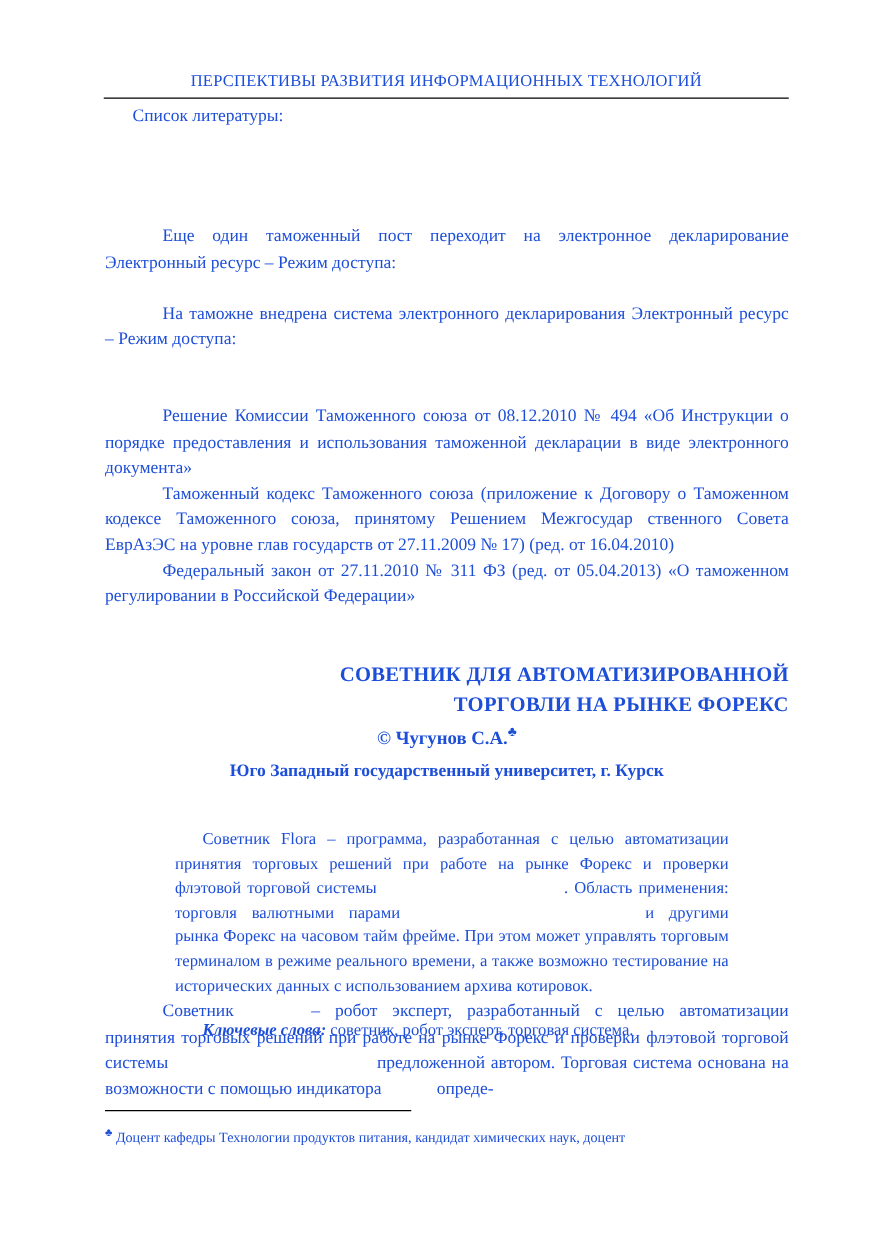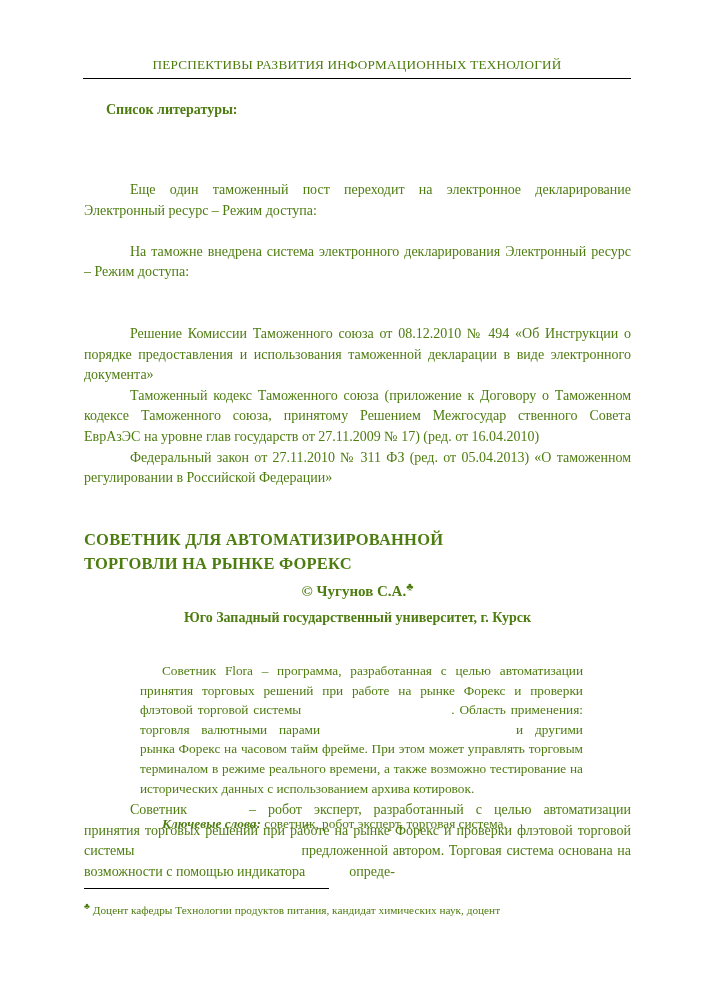--- a/index.html
+++ b/index.html
@@ -7,21 +7,21 @@
     padding: 0;
     background: #ffffff;
   }
   .page {
     position: relative;
     width: 709px;
     height: 1006px;
     background: #ffffff;
     overflow: hidden;
     font-family: "Liberation Serif", "DejaVu Serif", serif;
-    color: #4d7c0f;
+    color: #1d4ed8;
   }
 
   
   .running-head {
     position: absolute;
     left: 84px;
     top: 57px;
     width: 546px;
     text-align: center;
     font-size: 13.2px;
@@ -34,23 +34,23 @@
     top: 78px;
     width: 548px;
     height: 0;
     border-top: 1.4px solid #000;
   }
 
   
   .section-heading {
     position: absolute;
     left: 106px;
-    top: 102px;
-    font-size: 14px;
-    font-weight: bold;
+    top: 86px;
+    font-size: 14px;
+    font-weight: normal;
   }
 
   
   .col {
     position: absolute;
     left: 84px;
     width: 547px;
     font-size: 14px;
     line-height: 20.6px;
     text-align: justify;
@@ -62,21 +62,21 @@
   .refs-loose  { top: 148px; margin-top: 32px; }
   .refs-loose p { margin-bottom: 20.5px; }
   .refs-tight  { top: 324px; }
 
   
   .art-title {
     position: absolute;
     left: 84px;
     top: 528px;
     width: 547px;
-    text-align: left;
+    text-align: right;
     font-size: 16.5px;
     font-weight: bold;
     line-height: 24px;
     letter-spacing: 0.2px;
   }
   .art-title .ln { display: block; }
 
   .byline {
     position: absolute;
     left: 84px;

